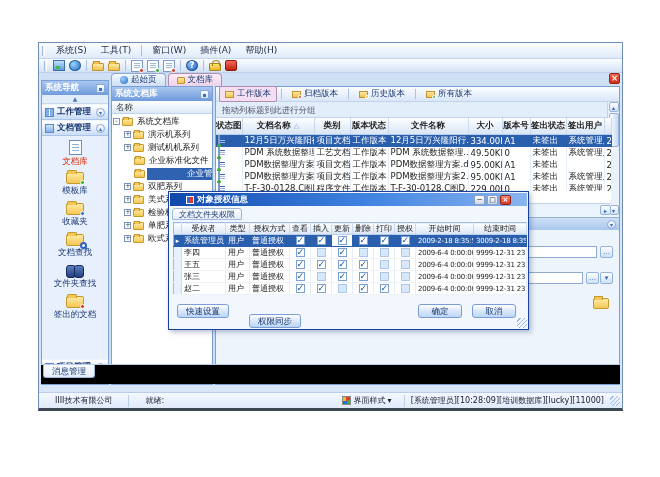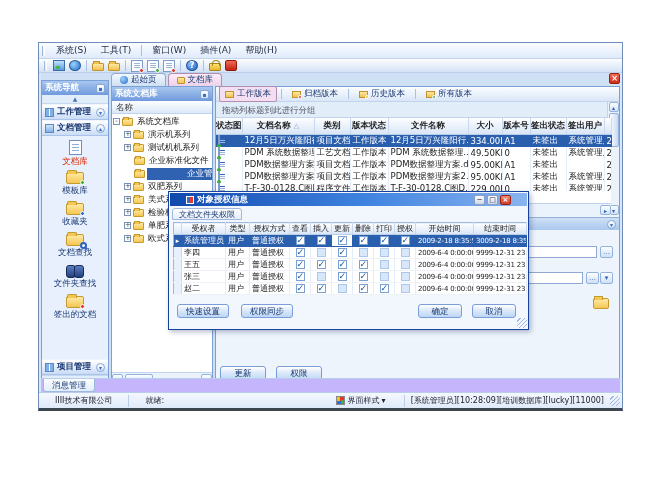--- a/index.html
+++ b/index.html
@@ -135,27 +135,27 @@
   .remark .rlabel { position:absolute; left:2px; top:2px; font-size:8.5px; color:#333; }
   .remark .rbox { position:absolute; left:24px; top:0; right:2px; height:30px; background:#fff; border:1px solid #8fa9d4; }
   .remark .rvs { position:absolute; right:0; top:0; bottom:0; width:11px; background:#eaf2fc; border-left:1px solid #c2d4ec; display:flex; flex-direction:column; align-items:center; justify-content:space-between; }
   .remark .sarrow { width:9px; height:9px; line-height:8px; }
 
   .main-actions { position:absolute; left:4px; top:279px; height:15px; display:flex; gap:10px; }
   .xp-btn { min-width:46px; height:15px; border:1px solid #7a9cd8; border-radius:3px;
     background:linear-gradient(#ffffff,#dce9fa 45%,#bcd6f4); font-size:8.5px; color:#15356e; text-align:center; line-height:13px; padding:0 6px; }
 
   
-  .msgrow { position:absolute; left:2px; right:2px; bottom:16px; height:14px; background:#c4b5fd; border-top:1px solid #b9cde9; display:flex; align-items:flex-start; }
+  .msgrow { position:absolute; left:2px; right:2px; bottom:24px; height:20px; background:#000000; border-top:1px solid #b9cde9; display:flex; align-items:flex-start; }
   .msgtab { margin-left:2px; height:13px; padding:1px 8px 0; font-size:8.5px; color:#1b3a74; background:linear-gradient(#fbfdff,#e2edfa); border:1px solid #9db9e0; border-top:none; border-radius:0 0 3px 3px; }
   .statusbar { position:absolute; left:0; right:0; bottom:0; height:16px; background:linear-gradient(#f4f8fe,#dfeafa); border-top:1px solid #b9cde9; display:flex; align-items:center; font-size:8px; color:#223; }
   .statusbar .cell { padding:0 16px; height:12px; line-height:12px; border-right:1px solid #b9cde9; }
   .statusbar .spacer { flex:1; }
   .palette { width:9px; height:9px; margin:0 3px 0 6px; background:conic-gradient(#e23a2a 0 25%,#3fae3f 0 50%,#2f6fd0 0 75%,#e8c02c 0); border:1px solid #888; }
-  .style-drop { display:flex; align-items:center; gap:2px; padding-right:18px; border-right:1px solid #b9cde9; height:12px; }
+  .style-drop { display:flex; align-items:center; gap:2px; padding-right:12px; border-right:1px solid #b9cde9; height:12px; }
   .session { padding:0 6px; white-space:nowrap; }
   .resize-grip { width:10px; height:10px; margin-right:2px; background:
     repeating-linear-gradient(135deg,transparent 0 2px,#9db9e0 2px 3px); }
 
   
   .dialog { position:absolute; left:168px; top:191px; width:361px; height:139px; z-index:30;
     background:#f2f6fd; border:1px solid #16429b; box-shadow:2px 2px 5px rgba(40,60,100,.35); }
   .dlg-title { position:absolute; left:1px; top:1px; right:1px; height:13px;
     background:linear-gradient(90deg,#1048ae,#3f83e0 55%,#8ab4ef); color:#fff; font-size:8.5px; font-weight:bold;
     display:flex; align-items:center; padding:0 16px; }
@@ -761,19 +761,19 @@
               </span>
             </td>
         <td class="dt">2009-6-4 0:00:00</td>
         <td class="dt">9999-12-31 23:59:59</td>
       </tr>
     </tbody>
       </table>
 
     <div class="dlg-actions">
       <div class="xp-btn" style="left:8px;">快速设置</div>
-      <div class="xp-btn" style="left:72px;">权限同步</div>
+      <div class="xp-btn" style="left:80px;margin-top:10px;">权限同步</div>
       <div class="xp-btn" style="right:66px; min-width:44px;">确定</div>
       <div class="xp-btn" style="right:12px; min-width:44px;">取消</div>
     </div>
     <div class="dlg-grip"></div>
   </div>
 </div>
 
 </body></html>

